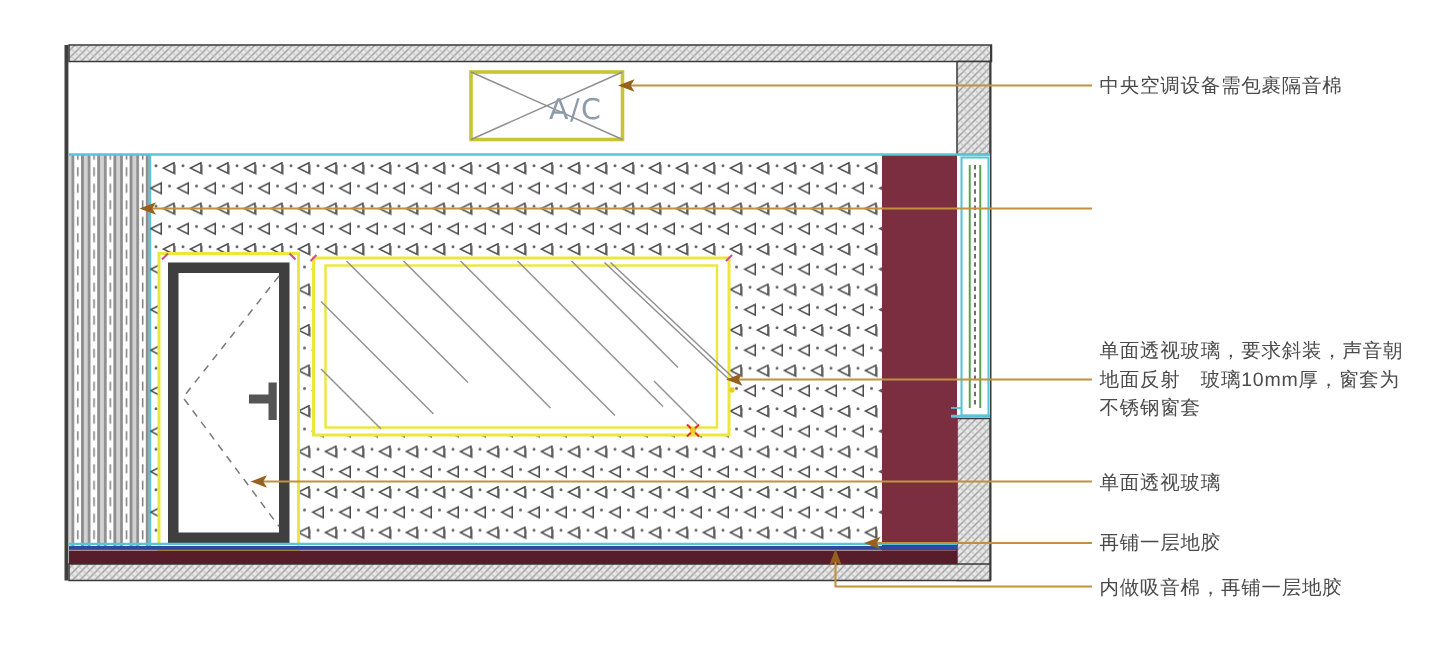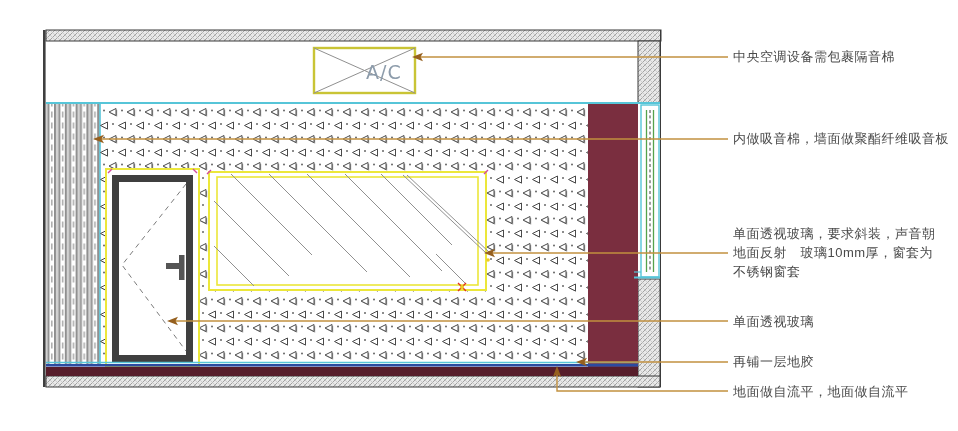--- a/index.html
+++ b/index.html
@@ -150,20 +150,19 @@
       <polygon points="412,57 423,52.8 420.5,57 423,61.2"></polygon>
       <polygon points="93,139 104,134.8 101.5,139 104,143.2"></polygon>
       <polygon points="484,253 495,248.8 492.5,253 495,257.2"></polygon>
       <polygon points="167,321 178,316.8 175.5,321 178,325.2"></polygon>
       <polygon points="576,362 587,357.8 584.5,362 587,366.2"></polygon>
       <polygon points="557,366 552.8,377 557,374.5 561.2,377"></polygon>
     </g>
   </svg>
 
   <div class="note" style="left:733px;top:49px">中央空调设备需包裹隔音棉</div>
-  <div class="note" style="left:733px;top:131px">内做吸音棉，墙面做聚酯纤维吸音板</div>
   <div class="note multi" style="left:733px;top:224px">单面透视玻璃，要求斜装，声音朝
 地面反射　玻璃10mm厚，窗套为
 不锈钢窗套</div>
   <div class="note" style="left:733px;top:314px">单面透视玻璃</div>
   <div class="note" style="left:733px;top:354px">再铺一层地胶</div>
-  <div class="note" style="left:733px;top:384px">地面做自流平，地面做自流平</div>
+  <div class="note" style="left:733px;top:384px">内做吸音棉，再铺一层地胶</div>
 </div>
 
 </body></html>

